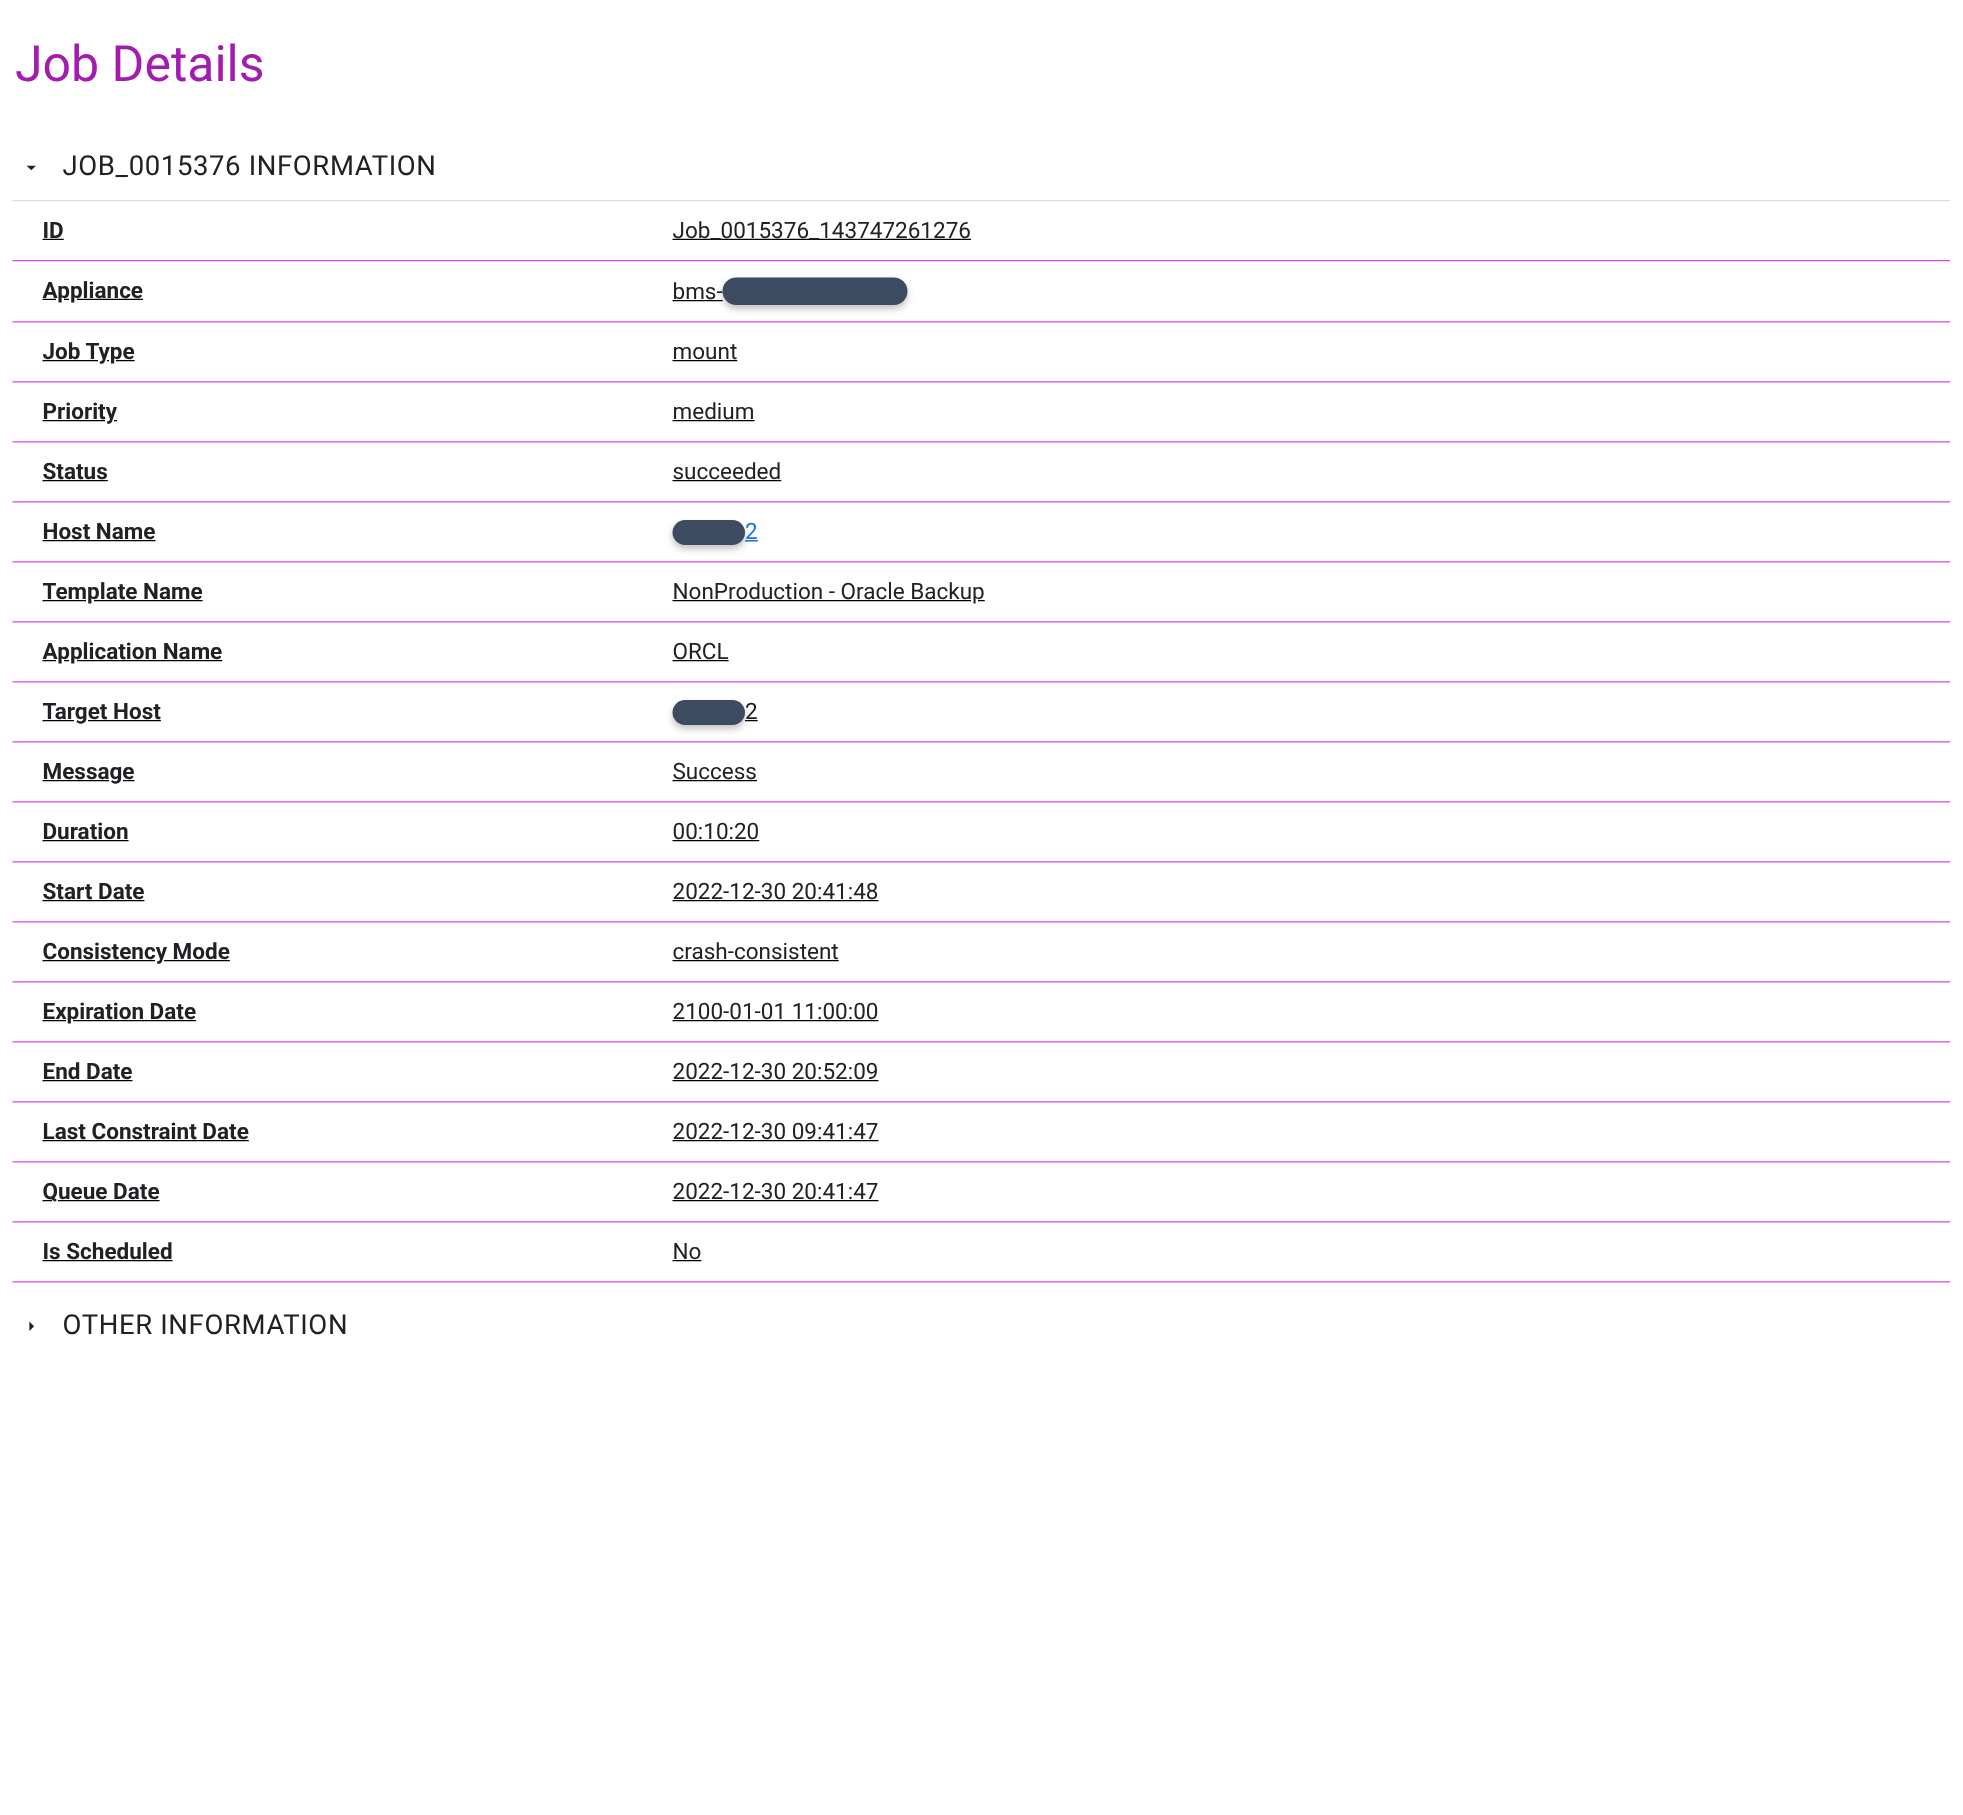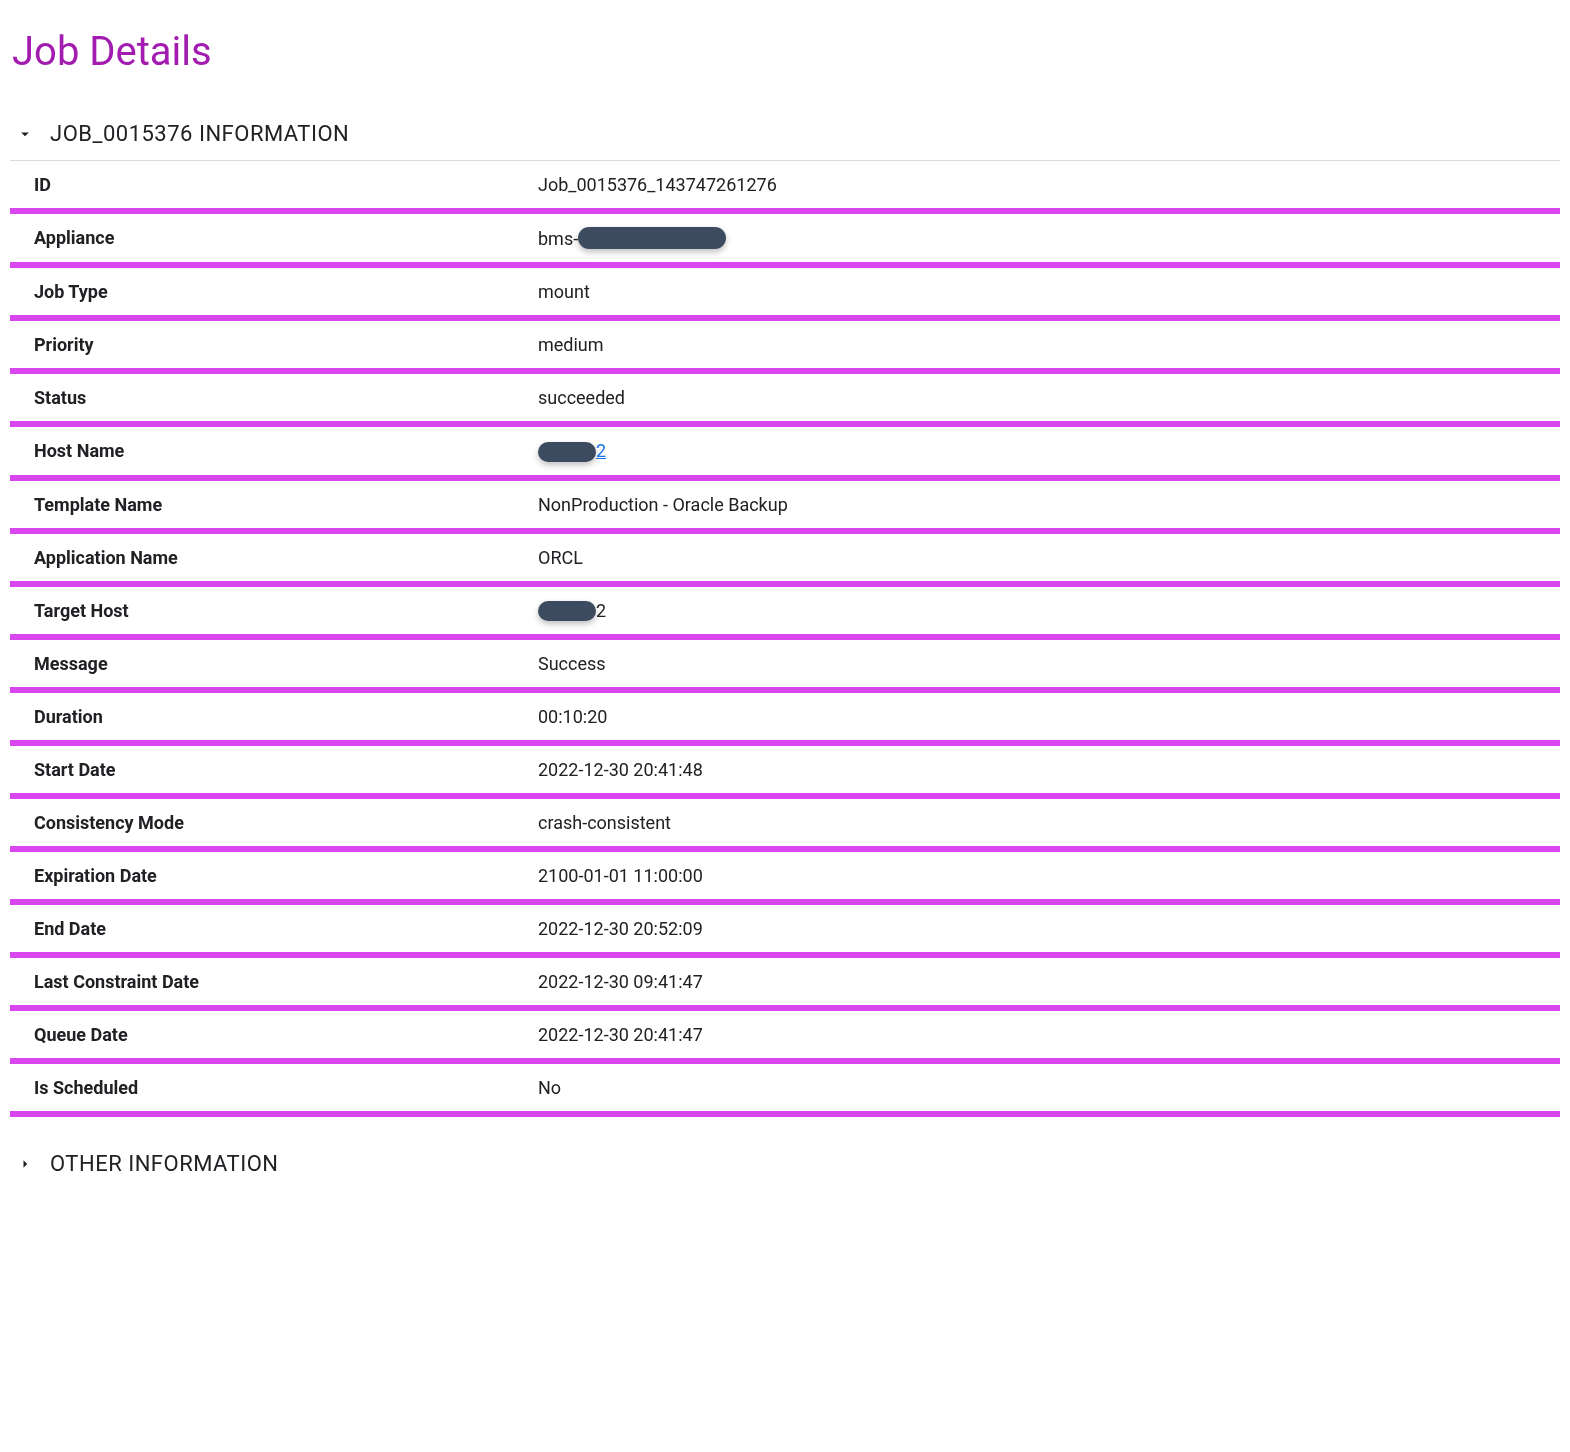--- a/index.html
+++ b/index.html
@@ -14,21 +14,21 @@
     width: 1570px;
   }
   .page-title {
     font-size: 40px;
     font-weight: 400;
     color: #a21caf;
     margin: 18px 0 42px 2px;
     letter-spacing: 0px;
   }
   .section {
-    margin-bottom: 30px;
+    margin-bottom: 18px;
   }
   .section-header {
     display: flex;
     align-items: center;
     gap: 16px;
     padding: 4px 0 14px 6px;
     cursor: pointer;
     user-select: none;
   }
   .section-header .chevron {
@@ -42,22 +42,23 @@
     font-weight: 400;
     letter-spacing: 0.5px;
     color: #202124;
   }
   .table {
     width: 100%;
     border-top: 1px solid #dadce0;
   }
   .row {
     display: flex;
-    border-bottom: 6px solid #d946ef;
+    border-bottom: 1px solid #d946ef;
     padding: 13px 0;
+    text-decoration: underline;
   }
   .row-label {
     flex: 0 0 528px;
     padding-left: 24px;
     padding-right: 12px;
     font-size: 18px;
     font-weight: 700;
     color: #202124;
   }
   .row-value {

